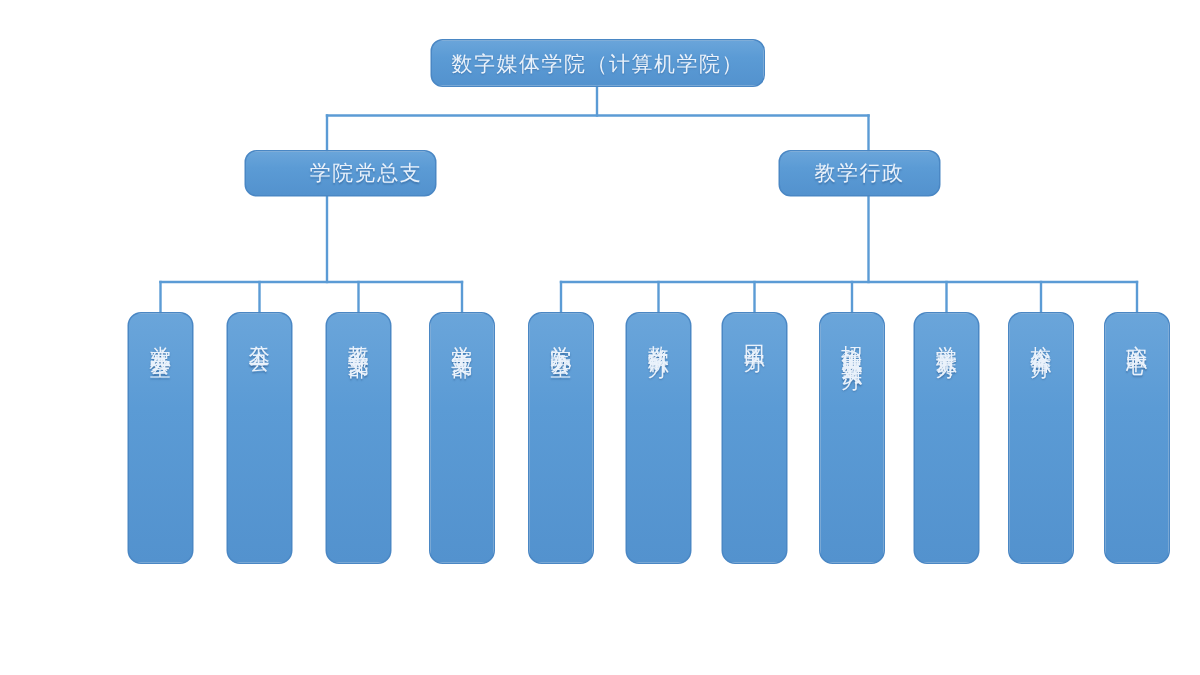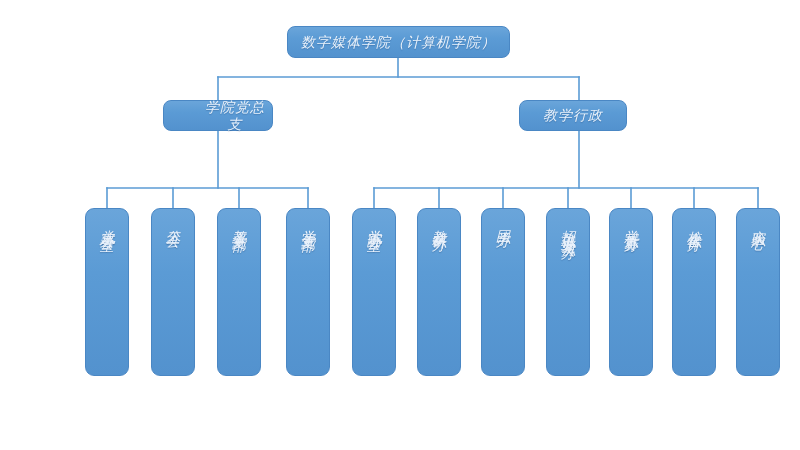--- a/index.html
+++ b/index.html
@@ -32,21 +32,20 @@
     background: linear-gradient(180deg, #6AA5DA 0%, #5B9BD5 38%, #5392CE 100%);
     border: 1px solid #4A87C4;
     border-radius: 8px;
     color: #EAF2FB;
     display: flex;
     align-items: center;
     justify-content: center;
     text-align: center;
     letter-spacing: 1px;
     text-shadow: 0 1px 1px rgba(30,70,120,0.35);
-    font-style: italic;
   }
   .node.horiz {
     font-size: 14px;
     line-height: 1.2;
     padding: 0 6px;
   }
   .node.vert {
     border-radius: 9px;
     font-size: 14px;
     line-height: 1.18;
@@ -87,21 +86,21 @@
         <line x1="631" y1="188" x2="631" y2="208"></line>
         <line x1="694" y1="188" x2="694" y2="208"></line>
         <line x1="758" y1="188" x2="758" y2="208"></line>
       </g>
   </svg>
 
   <div class="node horiz" style="left: 287px; top: 26px; width: 223px; height: 32px;">
     <span>数字媒体学院（计算机学院）</span>
   </div>
 
-  <div class="node horiz" style="left: 163px; top: 100px; width: 110px; height: 31px; padding-left: 40px;">
+  <div class="node horiz" style="left: 163px; top: 100px; width: 128px; height: 31px; padding-left: 40px;">
     <span>学院党总支</span>
   </div>
   <div class="node horiz" style="left: 519px; top: 100px; width: 108px; height: 31px;">
     <span>教学行政</span>
   </div>
 
   <div class="node vert" style="left: 85px; top: 208px; width: 44px; height: 168px;">
     <span class="vlabel">党建办公室</span>
   </div>
   <div class="node vert" style="left: 151px; top: 208px; width: 44px; height: 168px;">

